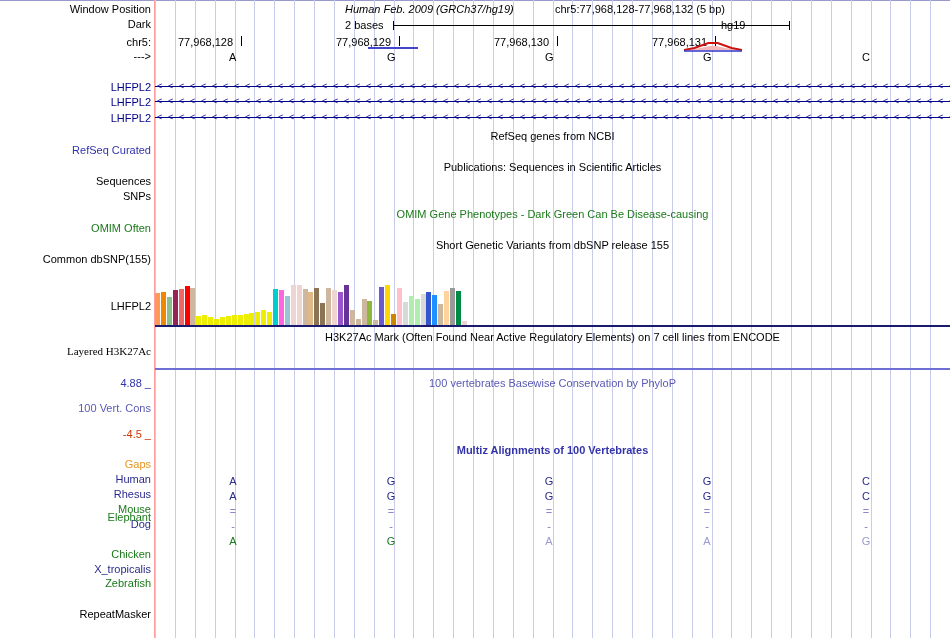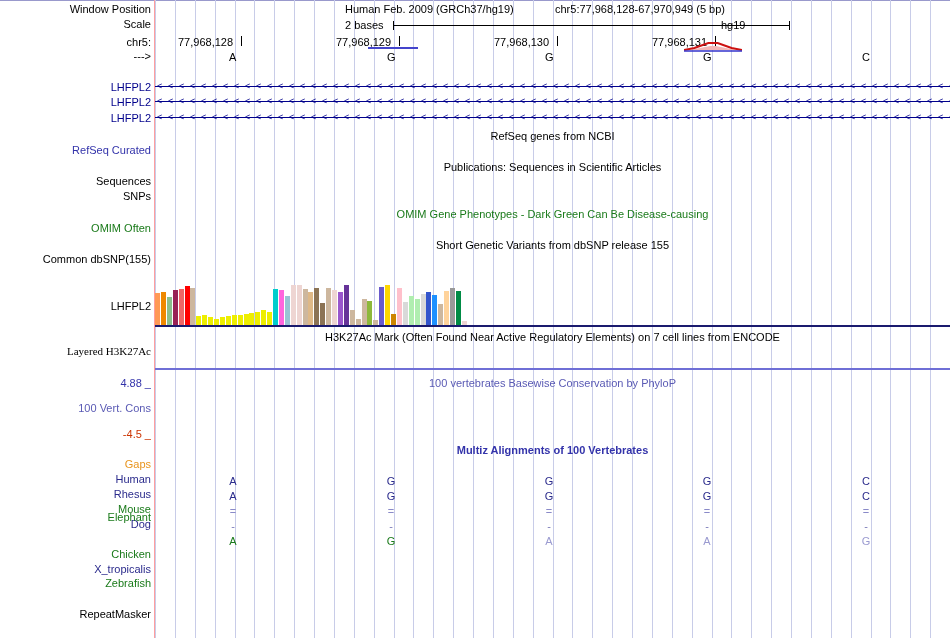--- a/index.html
+++ b/index.html
@@ -53,21 +53,21 @@
 </head>
 <body>
 
 <div id="browser">
 
   <div class="topline"></div>
   <div class="redline"></div>
 
   <div class="labelcol">
     <div class="lbl" style="top:4px;">Window Position</div>
-    <div class="lbl" style="top:19px;">Scale</div>
+    <div class="lbl" style="top:19px;">Dark</div>
     <div class="lbl" style="top:37px;">chr5:</div>
     <div class="lbl" style="top:51px;">---&gt;</div>
 
     <div class="lbl" style="top:82px;color:#00008b;">LHFPL2</div>
     <div class="lbl" style="top:97px;color:#00008b;">LHFPL2</div>
     <div class="lbl" style="top:113px;color:#00008b;">LHFPL2</div>
 
     <div class="lbl" style="top:145px;color:#3333aa;">RefSeq Curated</div>
     <div class="lbl" style="top:176px;">Sequences</div>
     <div class="lbl" style="top:191px;">SNPs</div>
@@ -130,22 +130,22 @@
         <div class="vgrid" style="left: 636px;"></div>
         <div class="vgrid" style="left: 656px;"></div>
         <div class="vgrid" style="left: 676px;"></div>
         <div class="vgrid" style="left: 696px;"></div>
         <div class="vgrid" style="left: 716px;"></div>
         <div class="vgrid" style="left: 735px;"></div>
         <div class="vgrid" style="left: 755px;"></div>
         <div class="vgrid" style="left: 775px;"></div>
       </div>
 
-    <div class="hdrtxt" style="left:190px;top:3px;">Human Feb. 2009 (GRCh37/hg19)</div>
-    <div class="hdrtxt" style="left:400px;top:3px;">chr5:77,968,128-67,970,949 (5 bp)</div>
+    <div class="hdrtxt" style="left:190px;top:3px;font-style:italic;">Human Feb. 2009 (GRCh37/hg19)</div>
+    <div class="hdrtxt" style="left:400px;top:3px;">chr5:77,968,128-77,968,132 (5 bp)</div>
 
     <div class="hdrtxt" style="left:190px;top:19px;">2 bases</div>
     <div class="scalebar" style="left:238px;top:25px;width:396px;"></div>
     <div class="scaletick" style="left:238px;top:21px;"></div>
     <div class="scaletick" style="left:634px;top:21px;"></div>
     <div class="hdrtxt" style="left:566px;top:19px;">hg19</div>
 
     <div id="ruler-labels">
         <div class="hdrtxt" style="left: 23px; top: 36px;">77,968,128</div>
         <div class="ruler-tick" style="left: 86px; top: 36px;"></div>

